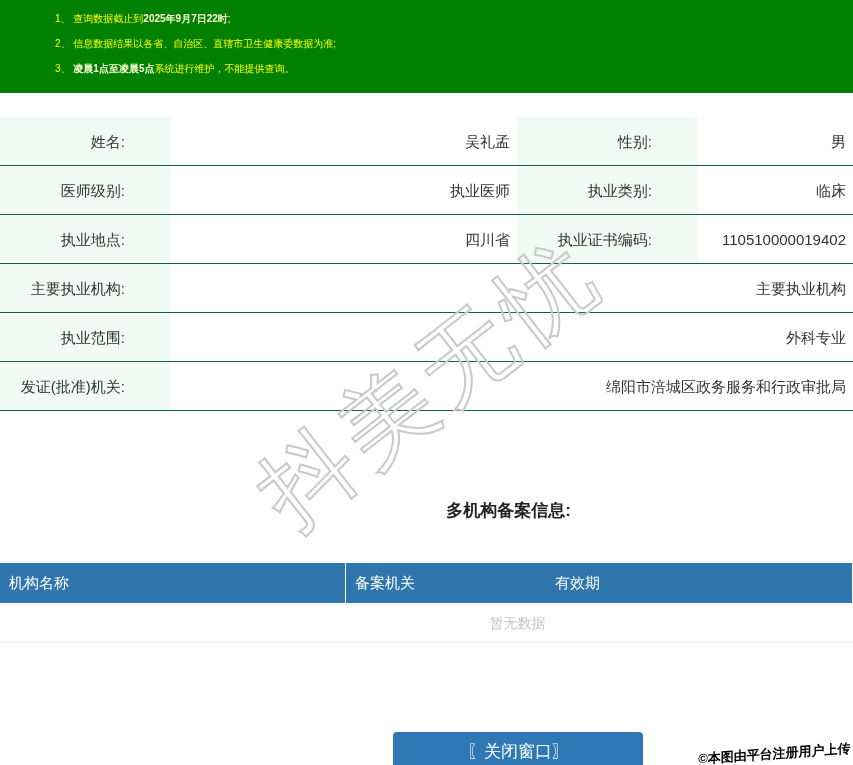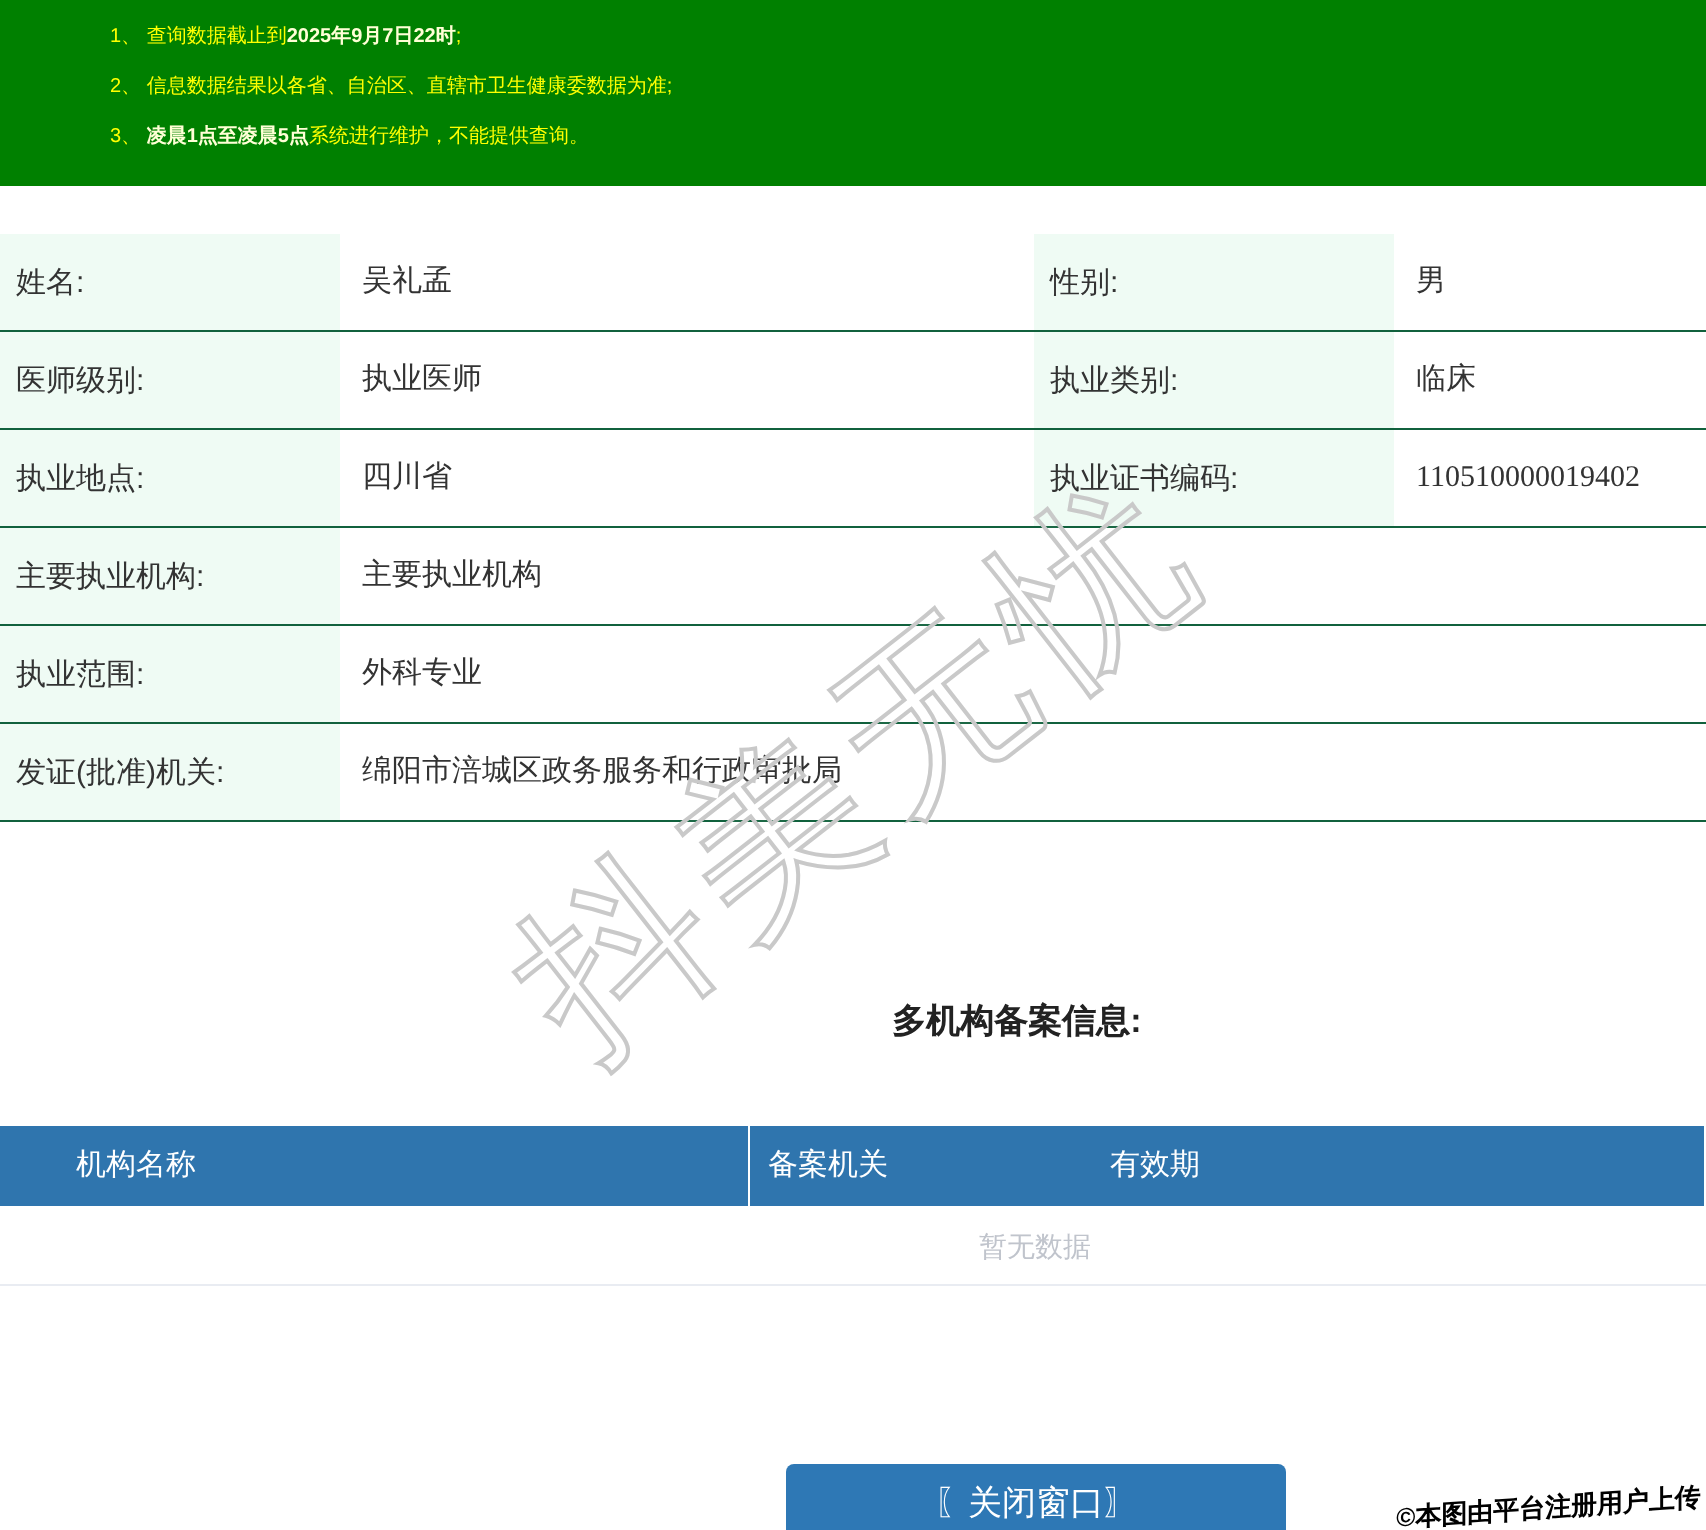--- a/index.html
+++ b/index.html
@@ -23,38 +23,38 @@
     position:absolute; top:117px; left:0; width:853px;
     border-collapse:collapse; table-layout:fixed;
     font-size:15px; color:#333;
   }
   .info-table td {
     border-bottom:1.5px solid #11613d;
     vertical-align:top; line-height:23px;
     padding-top:13px; padding-bottom:12px;
   }
   .info-table td.lbl { background:#effbf4; padding-left:8px; padding-right:45px; }
-  .info-table td.val { padding-left:11px; padding-right:18px;font-family:Liberation Serif, serif; }
-  .info-table tr { height:48px; }
+  .info-table td.val { padding-left:11px; padding-right:7px; }
+  .info-table tr { height:48px;text-align:right; }
   .info-table tr.tall { height:76px; }
 
   
   .section-title {
     position:absolute; top:499px; left:0; width:853px;
     text-align:center; transform:translateX(82px);
     font-size:17px; font-weight:bold; color:#222;
   }
 
   
   .rec-header {
     position:absolute; top:563px; left:0; width:853px; height:40px;
     background:#2f75ae; color:#fff; font-size:15px; display:flex;
   }
   .rec-header .hcell { line-height:40px; padding-left:9px; }
-  .rec-header .c1 { width:346px; border-right:1px solid #fff;margin-left:29px; }
+  .rec-header .c1 { width:346px; border-right:1px solid #fff; }
   .rec-header .c2 { width:307px; border-right:1px solid #fff; }
   .rec-header .c3 { flex:1; }
   .rec-empty {
     position:absolute; top:603px; left:0; width:853px; height:40px;
     line-height:40px; text-align:center; color:#c0c4cc; font-size:14px;
     border-bottom:1px solid #e9ecf2;
   }
   .rec-empty span { position:relative; left:91px; }
 
   

